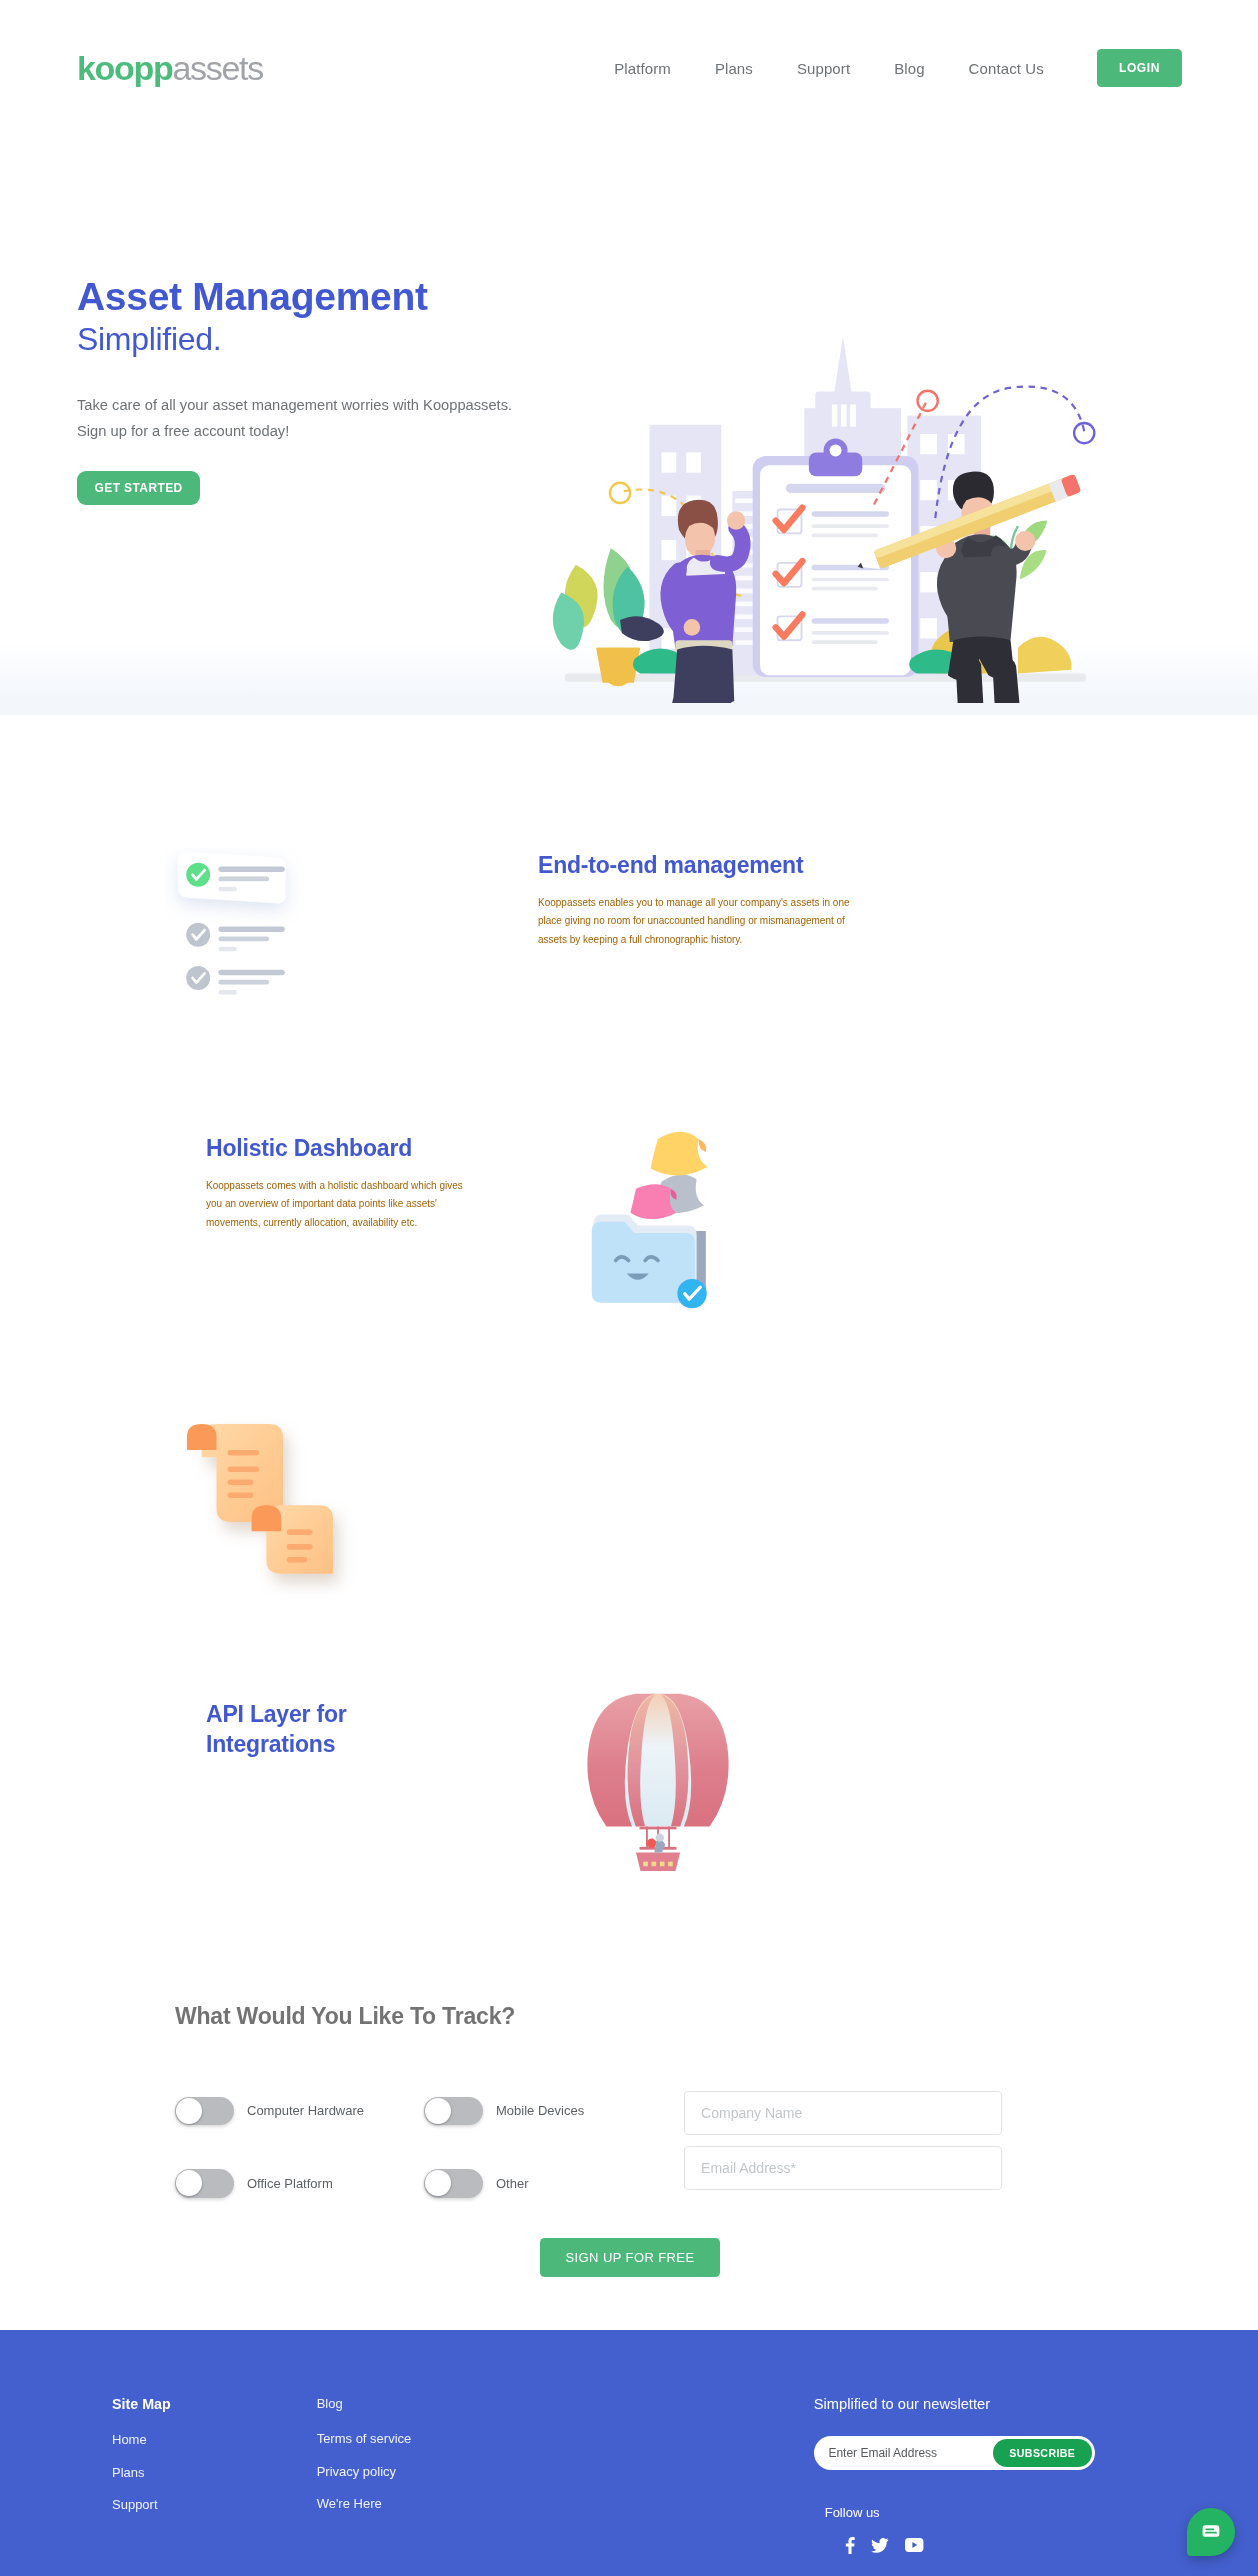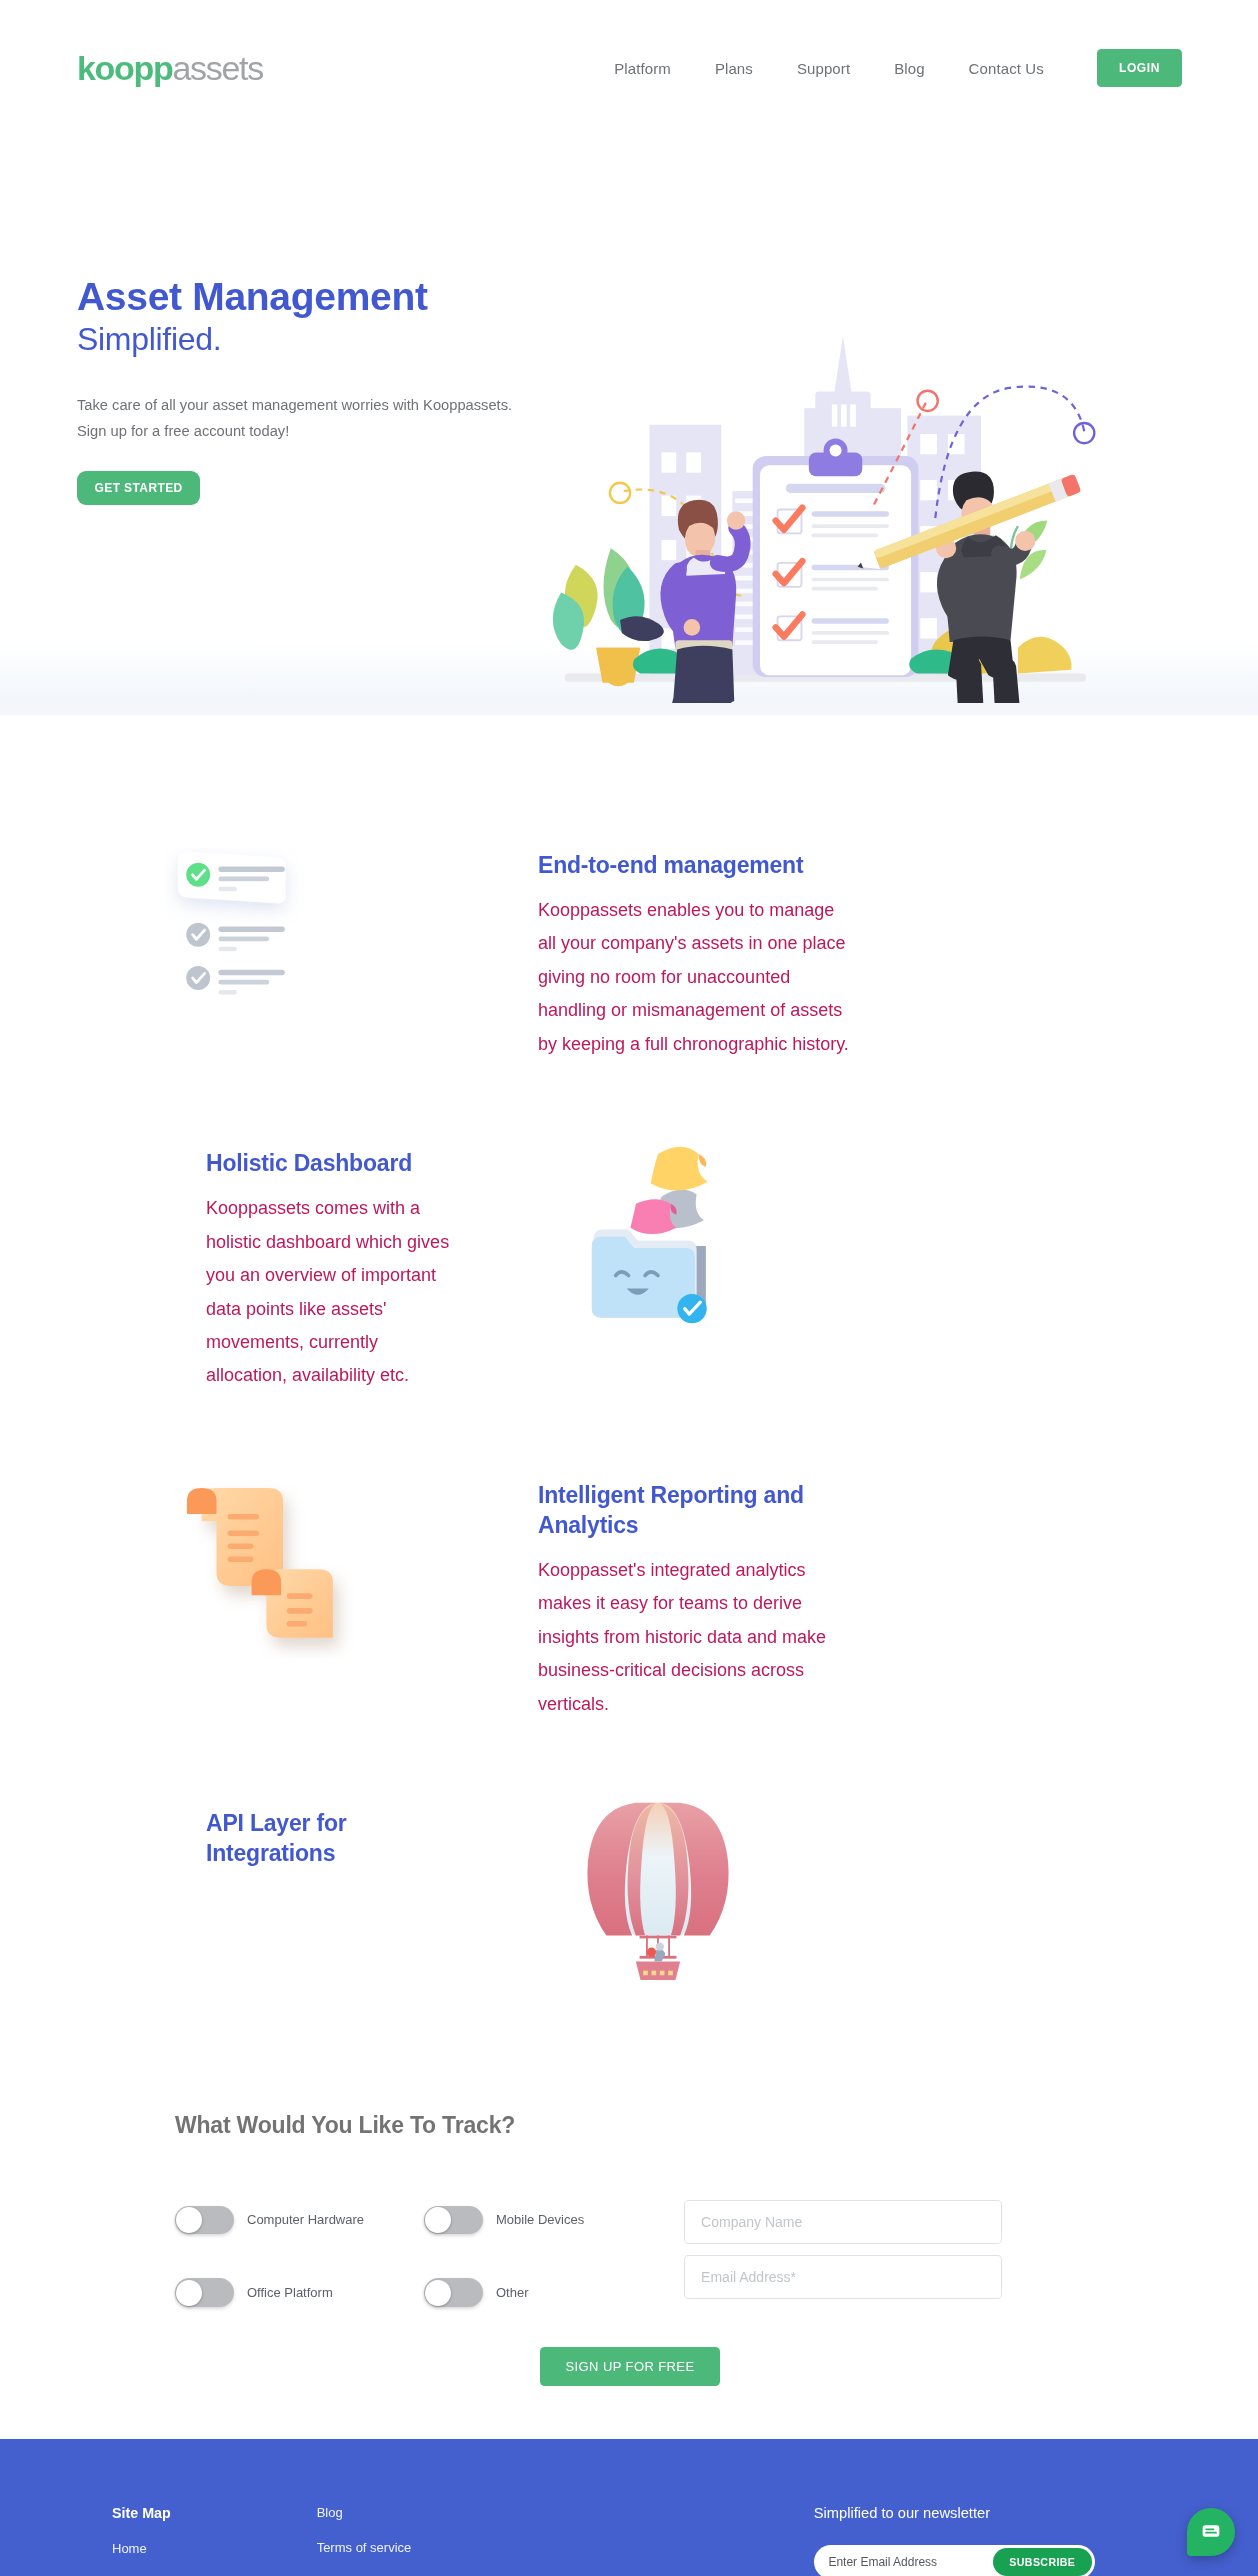--- a/index.html
+++ b/index.html
@@ -128,23 +128,23 @@
   .feature-text.left { padding-left: 129px; }
   .feature-title {
     font-size: 23px;
     font-weight: 700;
     color: #4158d0;
     line-height: 1.3;
     letter-spacing: -0.2px;
     margin-bottom: 13px;
   }
   .feature-desc {
-    font-size: 18px;
+    font-size: 10px;
     line-height: 1.86;
-    color: #be185d;
+    color: #a16207;
   }
 
   
   .track {
     padding: 55px 77px 0 175px;
   }
   .track-title {
     font-size: 23px;
     font-weight: 700;
     color: #737373;
@@ -565,24 +565,20 @@
         <g filter="url(#sh2)">
           <path d="M100 128 q0 -14 16 -14 l40 0 q16 0 16 14 l0 60 l-56 0 q-16 0 -16 -14Z" fill="url(#gr1)"></path>
         </g>
         <path d="M84 128 q0 -14 16 -14 q16 0 16 14 l0 14 l-32 0Z" fill="#fb9a58"></path>
         <g fill="#fbab6f">
           <rect x="122" y="140" width="28" height="6" rx="3"></rect>
           <rect x="122" y="156" width="28" height="6" rx="3"></rect>
           <rect x="122" y="170" width="22" height="6" rx="3"></rect>
         </g>
       </svg>
-    </div>
-    <div class="feature-text right">
-      <h2 class="feature-title">Intelligent Reporting and Analytics</h2>
-      <p class="feature-desc">Kooppasset's integrated analytics makes it easy for teams to derive insights from historic data and make business-critical decisions across verticals.</p>
     </div>
   </div>
 
   <div class="feature">
     <div class="feature-text left">
       <h2 class="feature-title">API Layer for Integrations</h2>
     </div>
     <div class="feature-art">
       <svg viewBox="0 0 180 220" width="166" height="203" xmlns="http://www.w3.org/2000/svg">
         <defs>

